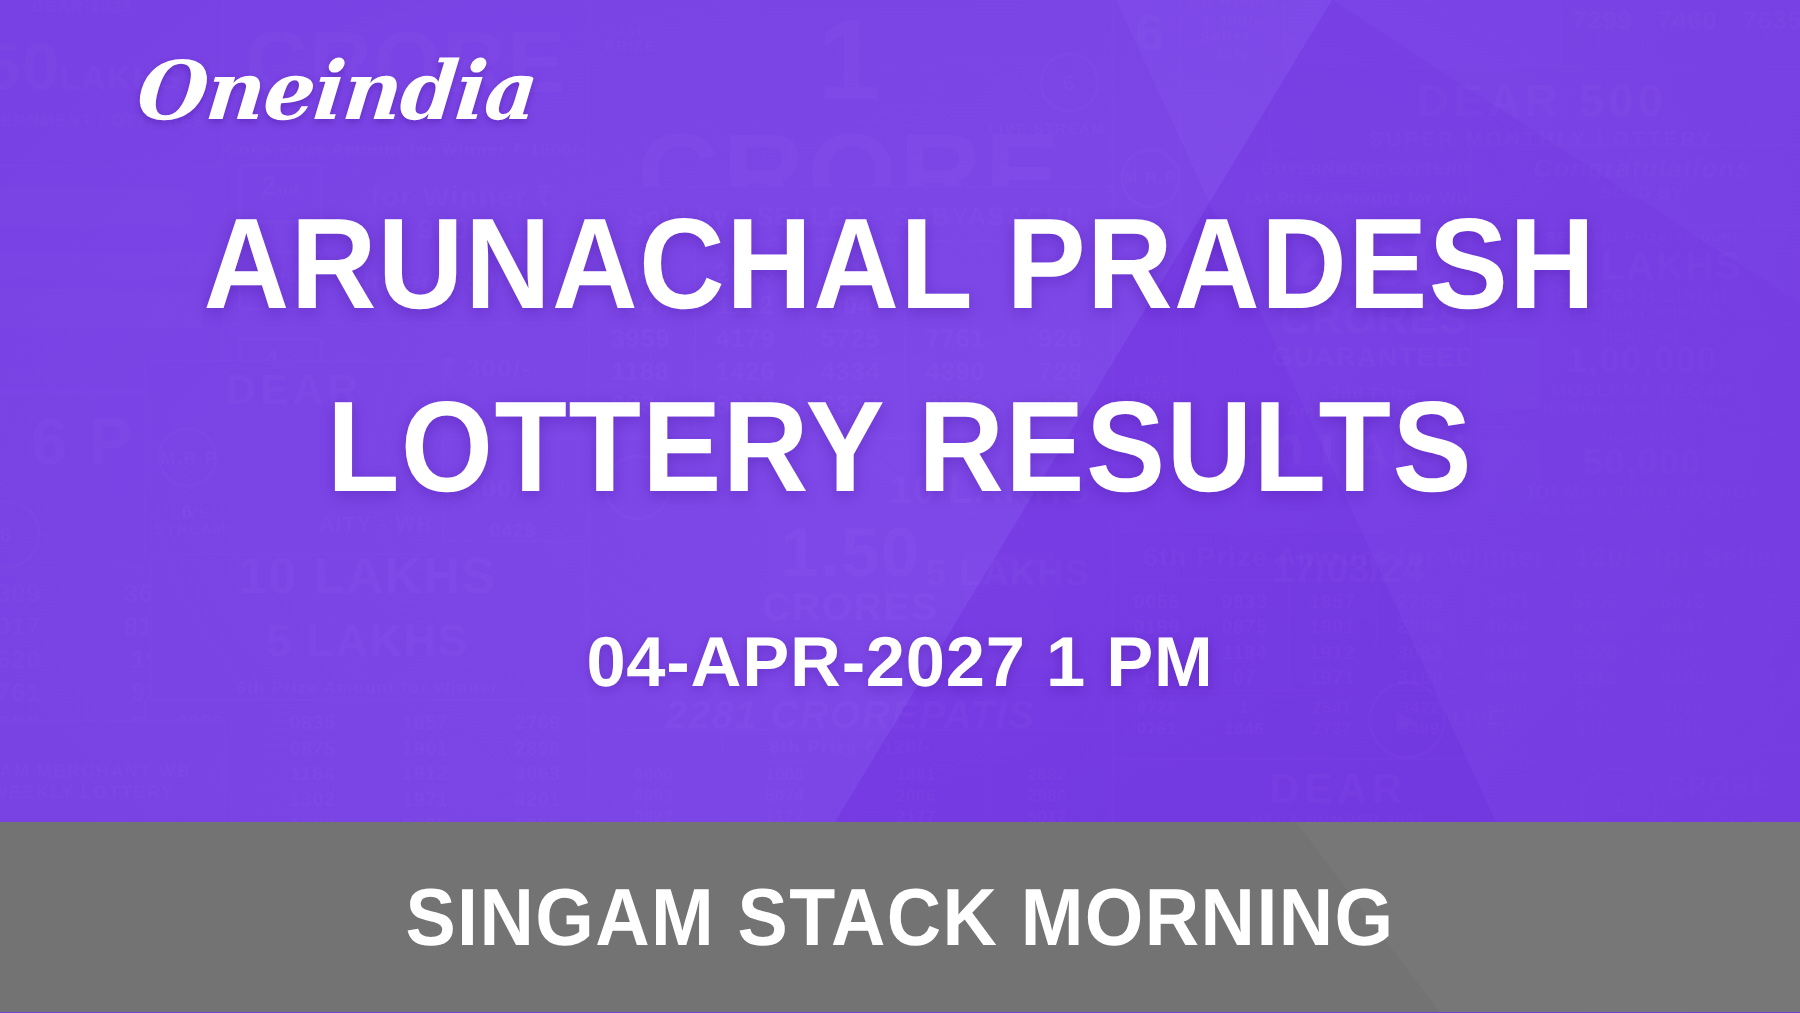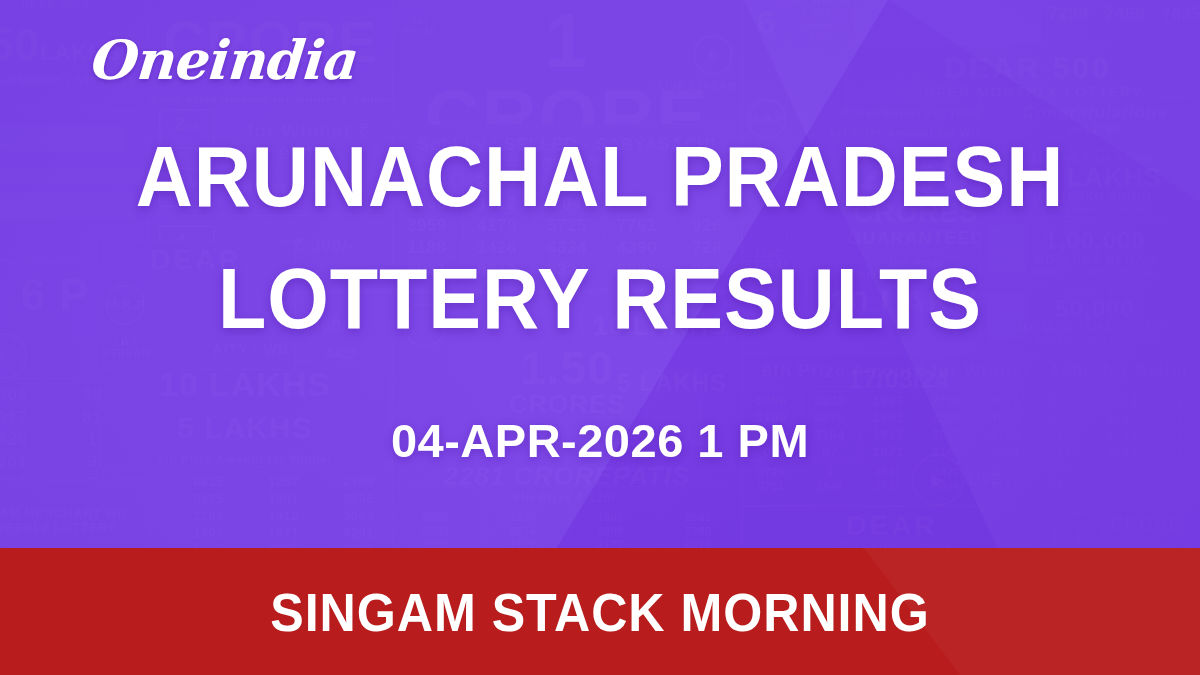--- a/index.html
+++ b/index.html
@@ -170,21 +170,21 @@
     font-weight:bold;
     letter-spacing:0.5px;
     text-shadow:0 2px 8px rgba(60,10,140,0.30);
   }
 
   
   #bottombar {
     position:absolute;
     left:0; top:548px;
     width:1200px; height:127px;
-    background:#b91c1c;
+    background:#737373;
     overflow:hidden;
   }
   #bottombar .sheen {
     position:absolute; inset:0;
     background:rgba(255,255,255,0.035);
     clip-path:polygon(72% 0, 100% 0, 100% 100%, 80% 100%);
   }
   #bottom-title {
     position:absolute;
     left:0; top:0; width:1200px; height:127px;
@@ -558,21 +558,21 @@
   <div id="chev-b"></div>
   <div id="chev-c"></div>
   <div id="vign"></div>
 
   <div id="content">
     <div id="logo">Oneindia</div>
 
     <div class="headline" id="headline1">ARUNACHAL PRADESH</div>
     <div class="headline" id="headline2">LOTTERY RESULTS</div>
 
-    <div id="datetime">04-APR-2026 1 PM</div>
+    <div id="datetime">04-APR-2027 1 PM</div>
   </div>
 
   <div id="bottombar">
     <div class="sheen"></div>
     <div id="bottom-title">SINGAM STACK MORNING</div>
   </div>
 
 </div>
 
 </body></html>

